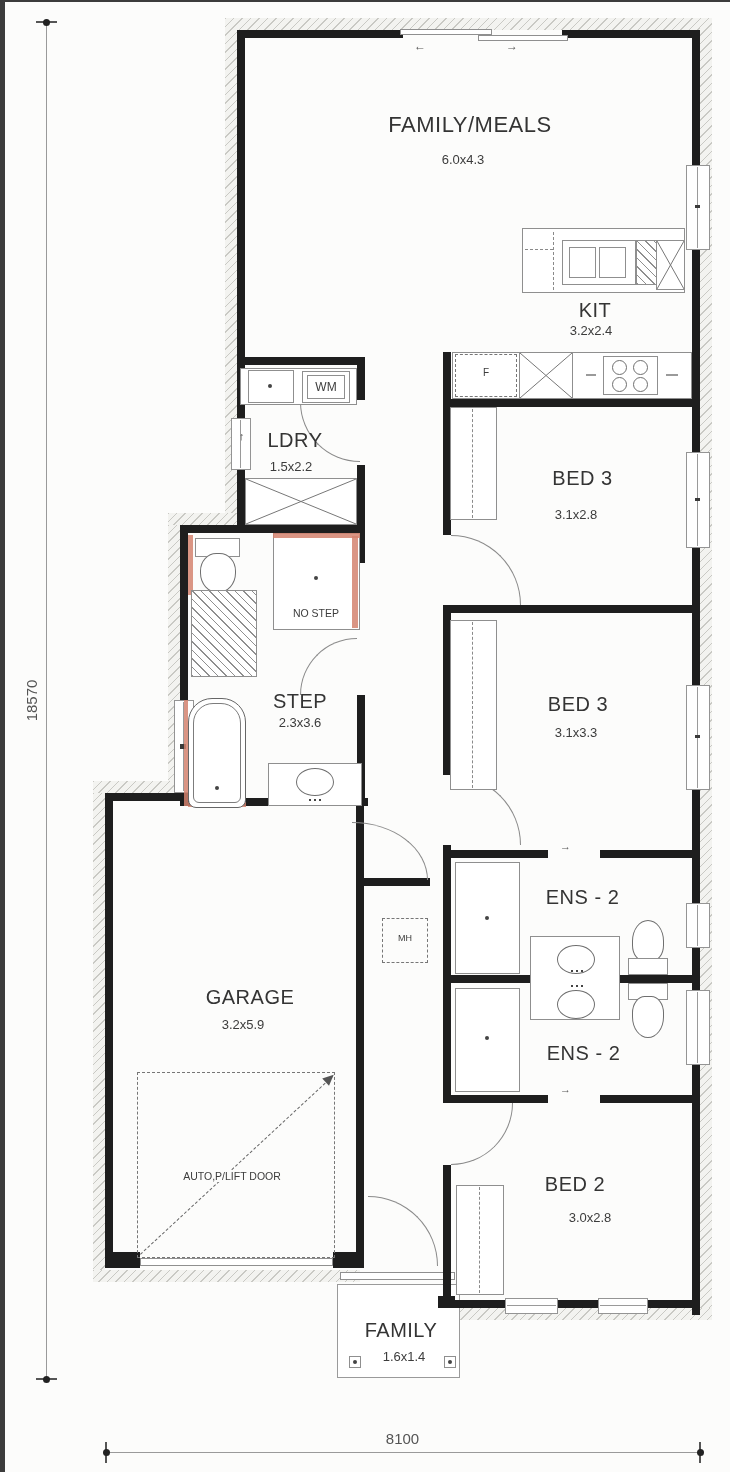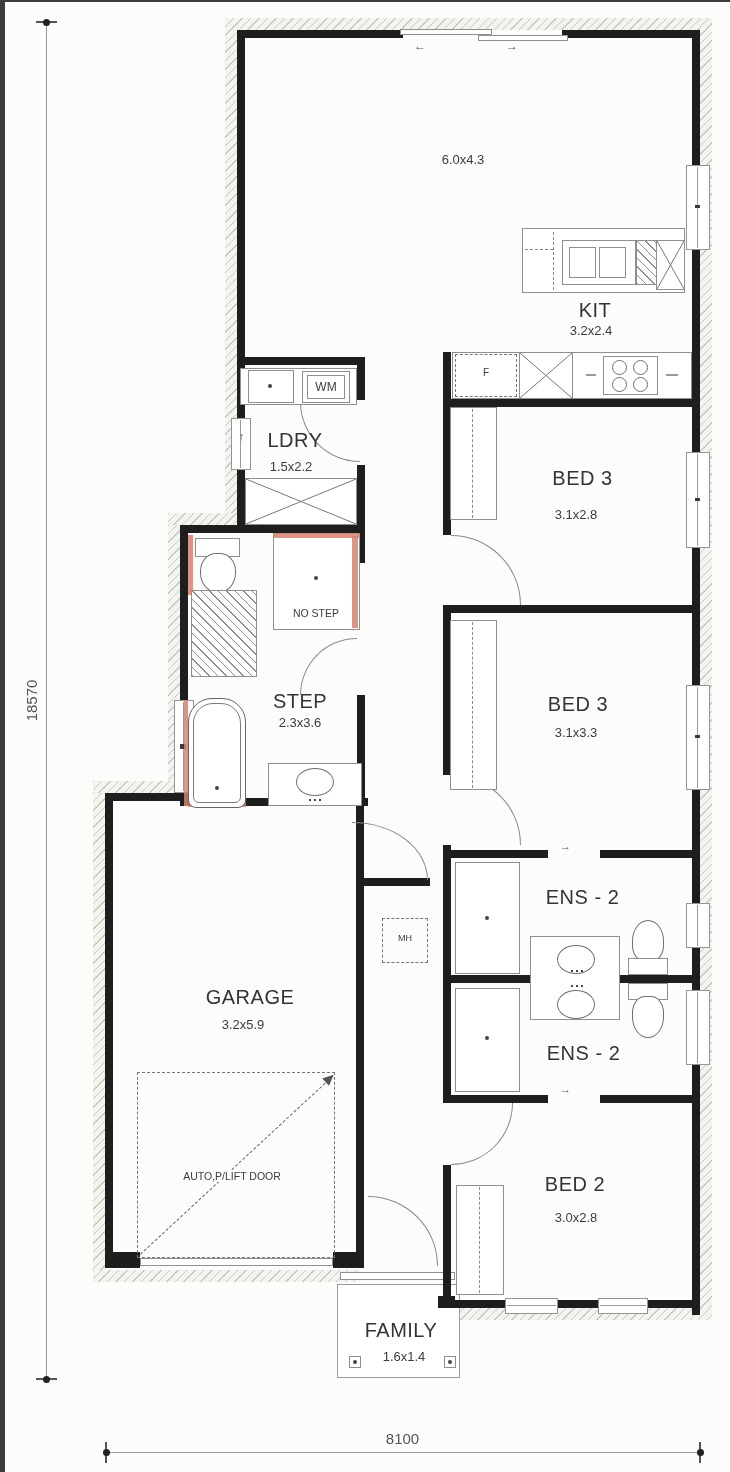--- a/index.html
+++ b/index.html
@@ -219,37 +219,38 @@
   <div class="a" style="left:140px;top:1254px;width:262px;height:0;border-top:1.5px dashed #666;transform:rotate(-42.8deg);transform-origin:0 0">
     <span style="position:absolute;right:-2px;top:-6px;width:0;height:0;border-left:11px solid #555;border-top:5px solid transparent;border-bottom:5px solid transparent"></span>
   </div>
   <div class="a ann" style="left:163px;top:1170px;width:138px;font-size:10.5px;background:#fcfcfb">AUTO,P/LIFT DOOR</div>
 
   <div class="a thin" style="left:349px;top:1356px;width:12px;height:12px"></div>
   <div class="a dot" style="left:353px;top:1360px;width:4px;height:4px"></div>
   <div class="a thin" style="left:444px;top:1356px;width:12px;height:12px"></div>
   <div class="a dot" style="left:448px;top:1360px;width:4px;height:4px"></div>
 
+  <div class="a rl big" style="left:360px;top:112px;width:220px">FAMILY/MEALS</div>
   <div class="a rd" style="left:408px;top:152px;width:110px">6.0x4.3</div>
   <div class="a rl" style="left:560px;top:299px;width:70px">KIT</div>
   <div class="a rd" style="left:551px;top:323px;width:80px">3.2x2.4</div>
   <div class="a rl" style="left:255px;top:429px;width:80px">LDRY</div>
   <div class="a rd" style="left:251px;top:459px;width:80px">1.5x2.2</div>
   <div class="a rl" style="left:530px;top:467px;width:105px">BED 3</div>
   <div class="a rd" style="left:526px;top:507px;width:100px">3.1x2.8</div>
   <div class="a rl" style="left:528px;top:693px;width:100px">BED 3</div>
   <div class="a rd" style="left:526px;top:725px;width:100px">3.1x3.3</div>
   <div class="a rl" style="left:250px;top:690px;width:100px">STEP</div>
   <div class="a rd" style="left:250px;top:715px;width:100px">2.3x3.6</div>
   <div class="a rl" style="left:530px;top:886px;width:105px">ENS - 2</div>
   <div class="a rl" style="left:530px;top:1042px;width:107px">ENS - 2</div>
   <div class="a rl" style="left:185px;top:986px;width:130px">GARAGE</div>
   <div class="a rd" style="left:193px;top:1017px;width:100px">3.2x5.9</div>
   <div class="a rl" style="left:525px;top:1173px;width:100px">BED 2</div>
-  <div class="a rd" style="left:526px;top:1210px;width:100px">3.0x2.8</div>
+  <div class="a rd" style="left:540px;top:1210px;width:100px">3.0x2.8</div>
   <div class="a rl" style="left:351px;top:1319px;width:100px">FAMILY</div>
   <div class="a rd" style="left:354px;top:1349px;width:100px">1.6x1.4</div>
 
   <div class="a tl" style="left:46px;top:22px;width:1px;height:1358px"></div>
   <div class="a tl" style="left:36px;top:21px;width:21px;height:2px;background:#555"></div>
   <div class="a dot" style="left:43px;top:19px;width:7px;height:7px;background:#222"></div>
   <div class="a tl" style="left:36px;top:1378px;width:21px;height:2px;background:#555"></div>
   <div class="a dot" style="left:43px;top:1376px;width:7px;height:7px;background:#222"></div>
   <div class="a dim" style="left:6px;top:692px;width:50px;transform:rotate(-90deg)">18570</div>
   <div class="a tl" style="left:106px;top:1452px;width:594px;height:1px"></div>

